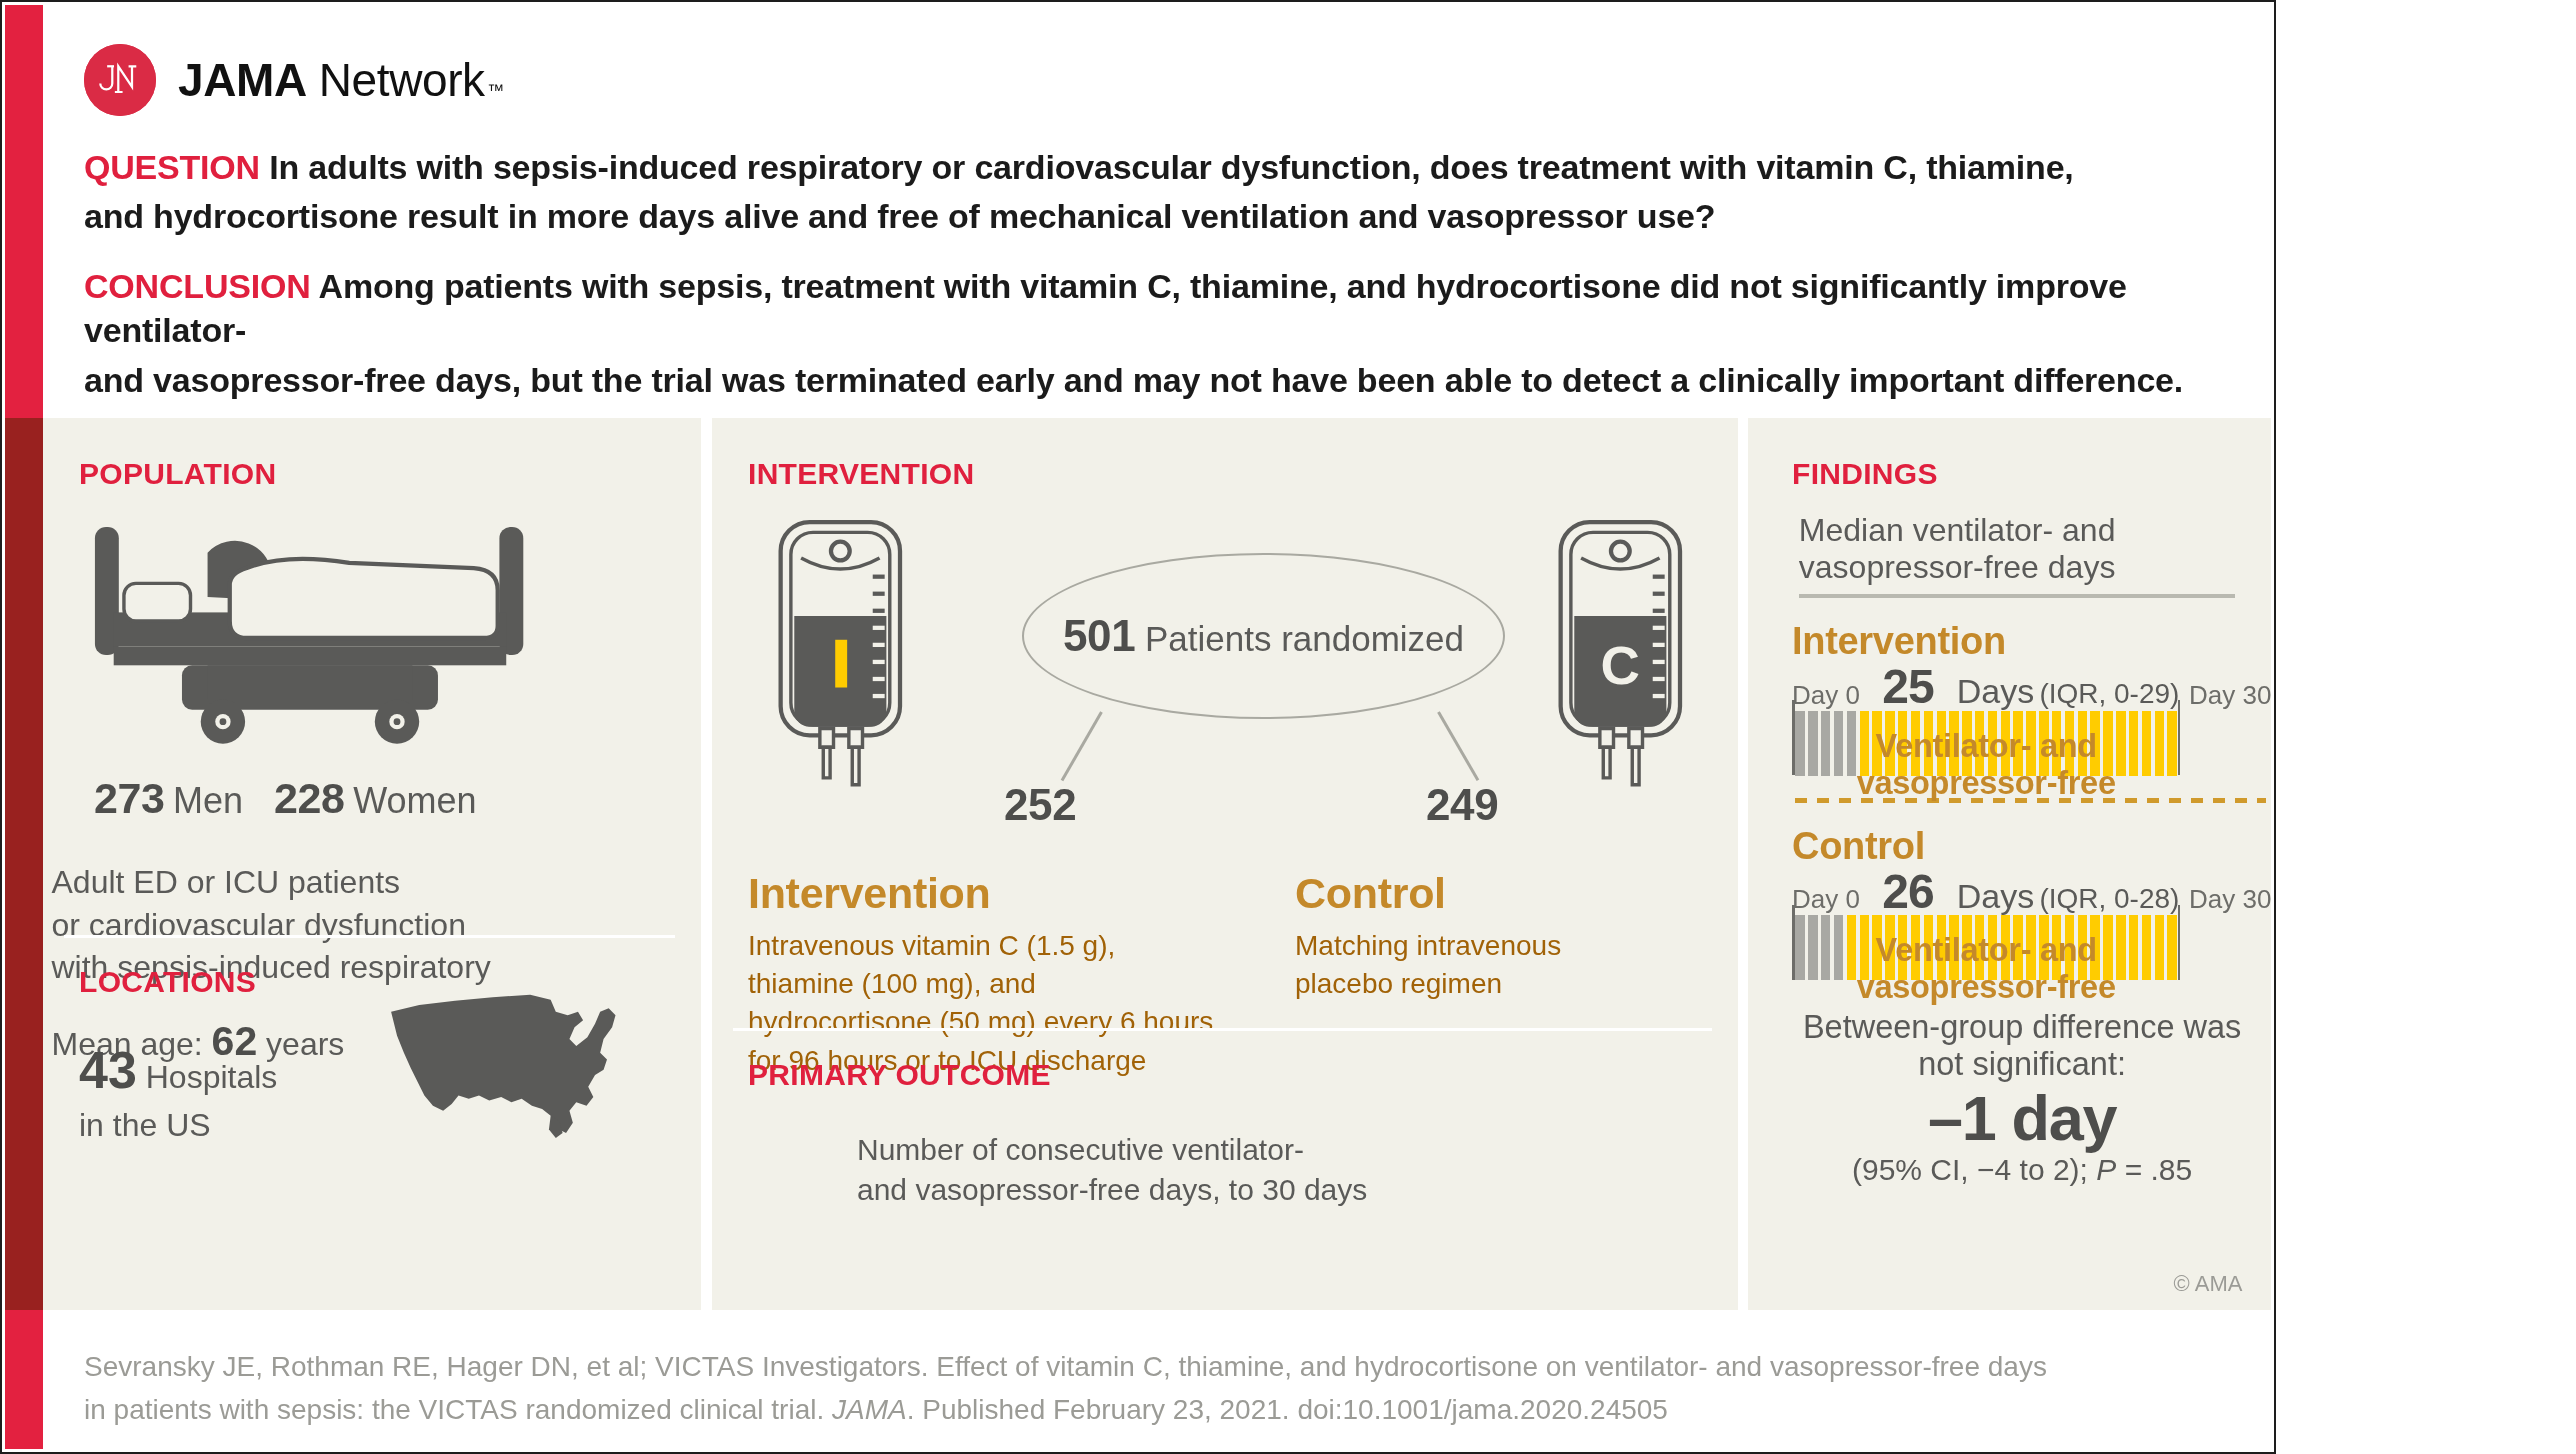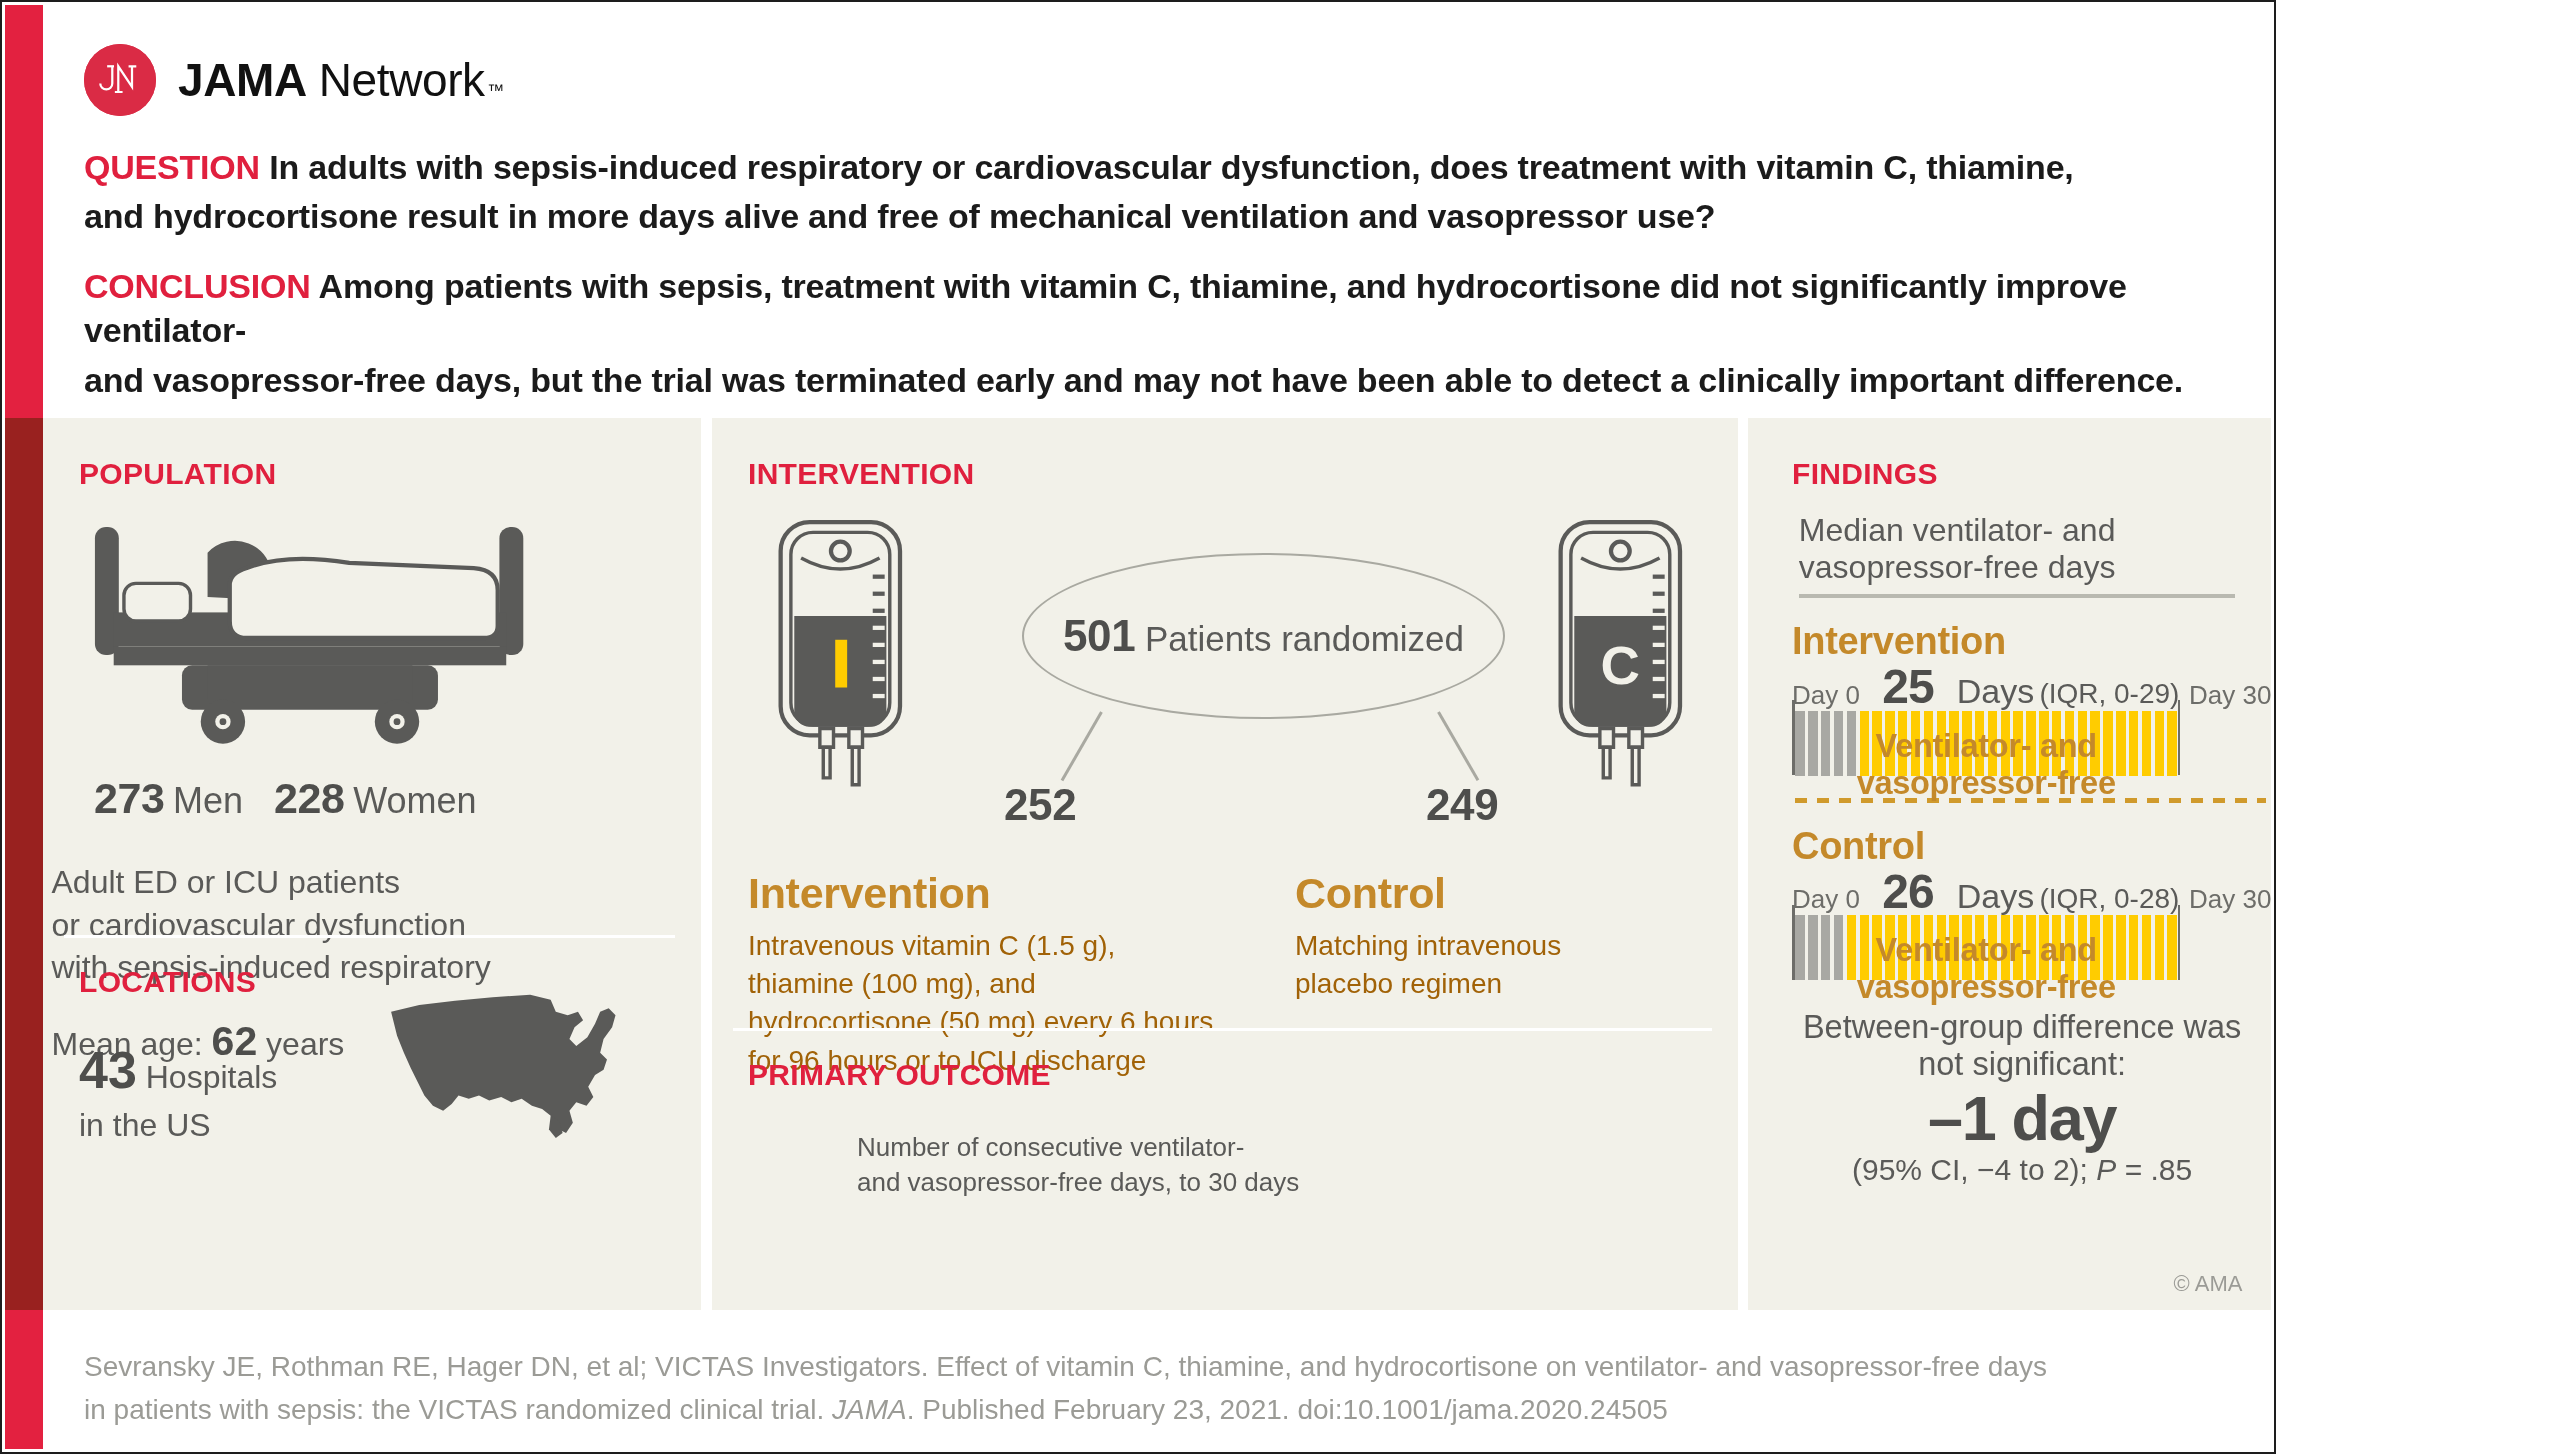--- a/index.html
+++ b/index.html
@@ -78,21 +78,21 @@
   .armnum.l{left:256px;}
   .armnum.r{left:678px;}
   .arms{display:flex;gap:0;margin:3.4px 0 0 0;}
   .arm{box-sizing:border-box;}
   .arm.a{width:547px;padding-right:24px;}
   .arm.b{width:410px;}
   .armtitle{font-size:43px;font-weight:bold;color:#c4892a;letter-spacing:-0.3px;}
   .armtxt{margin-top:8.5px;font-size:28px;line-height:1.37;color:#a16207;}
   .hr-int{position:absolute;left:20.5px;right:26px;top:610px;height:2.6px;background:#ffffff;}
   .po{position:absolute;left:36px;top:640px;right:26px;}
-  .potxt{margin:38px 0 0 109px;font-size:26px;line-height:1.33;color:#5a5a58;}
+  .potxt{margin:38px 0 0 109px;font-size:30px;line-height:1.33;color:#5a5a58;}
 
   
   .p-fin .inner{padding:39px 0 0 44px;}
   .medhdr{margin:20.5px 36px 0 6.8px;font-size:32px;color:#5a5a58;padding-bottom:8.5px;
           border-bottom:4.3px solid #b9b9b0;}
   .grp{margin:22px 0 0 0;}
   .grp .gname{font-size:38px;font-weight:bold;color:#c4892a;letter-spacing:-0.3px;}
   .barmeta{position:relative;height:46px;margin-top:1.7px;}
   .d0{position:absolute;left:0;bottom:0;font-size:26px;color:#6d6d69;}
   .d30{position:absolute;right:0;bottom:0;font-size:26px;color:#6d6d69;}

